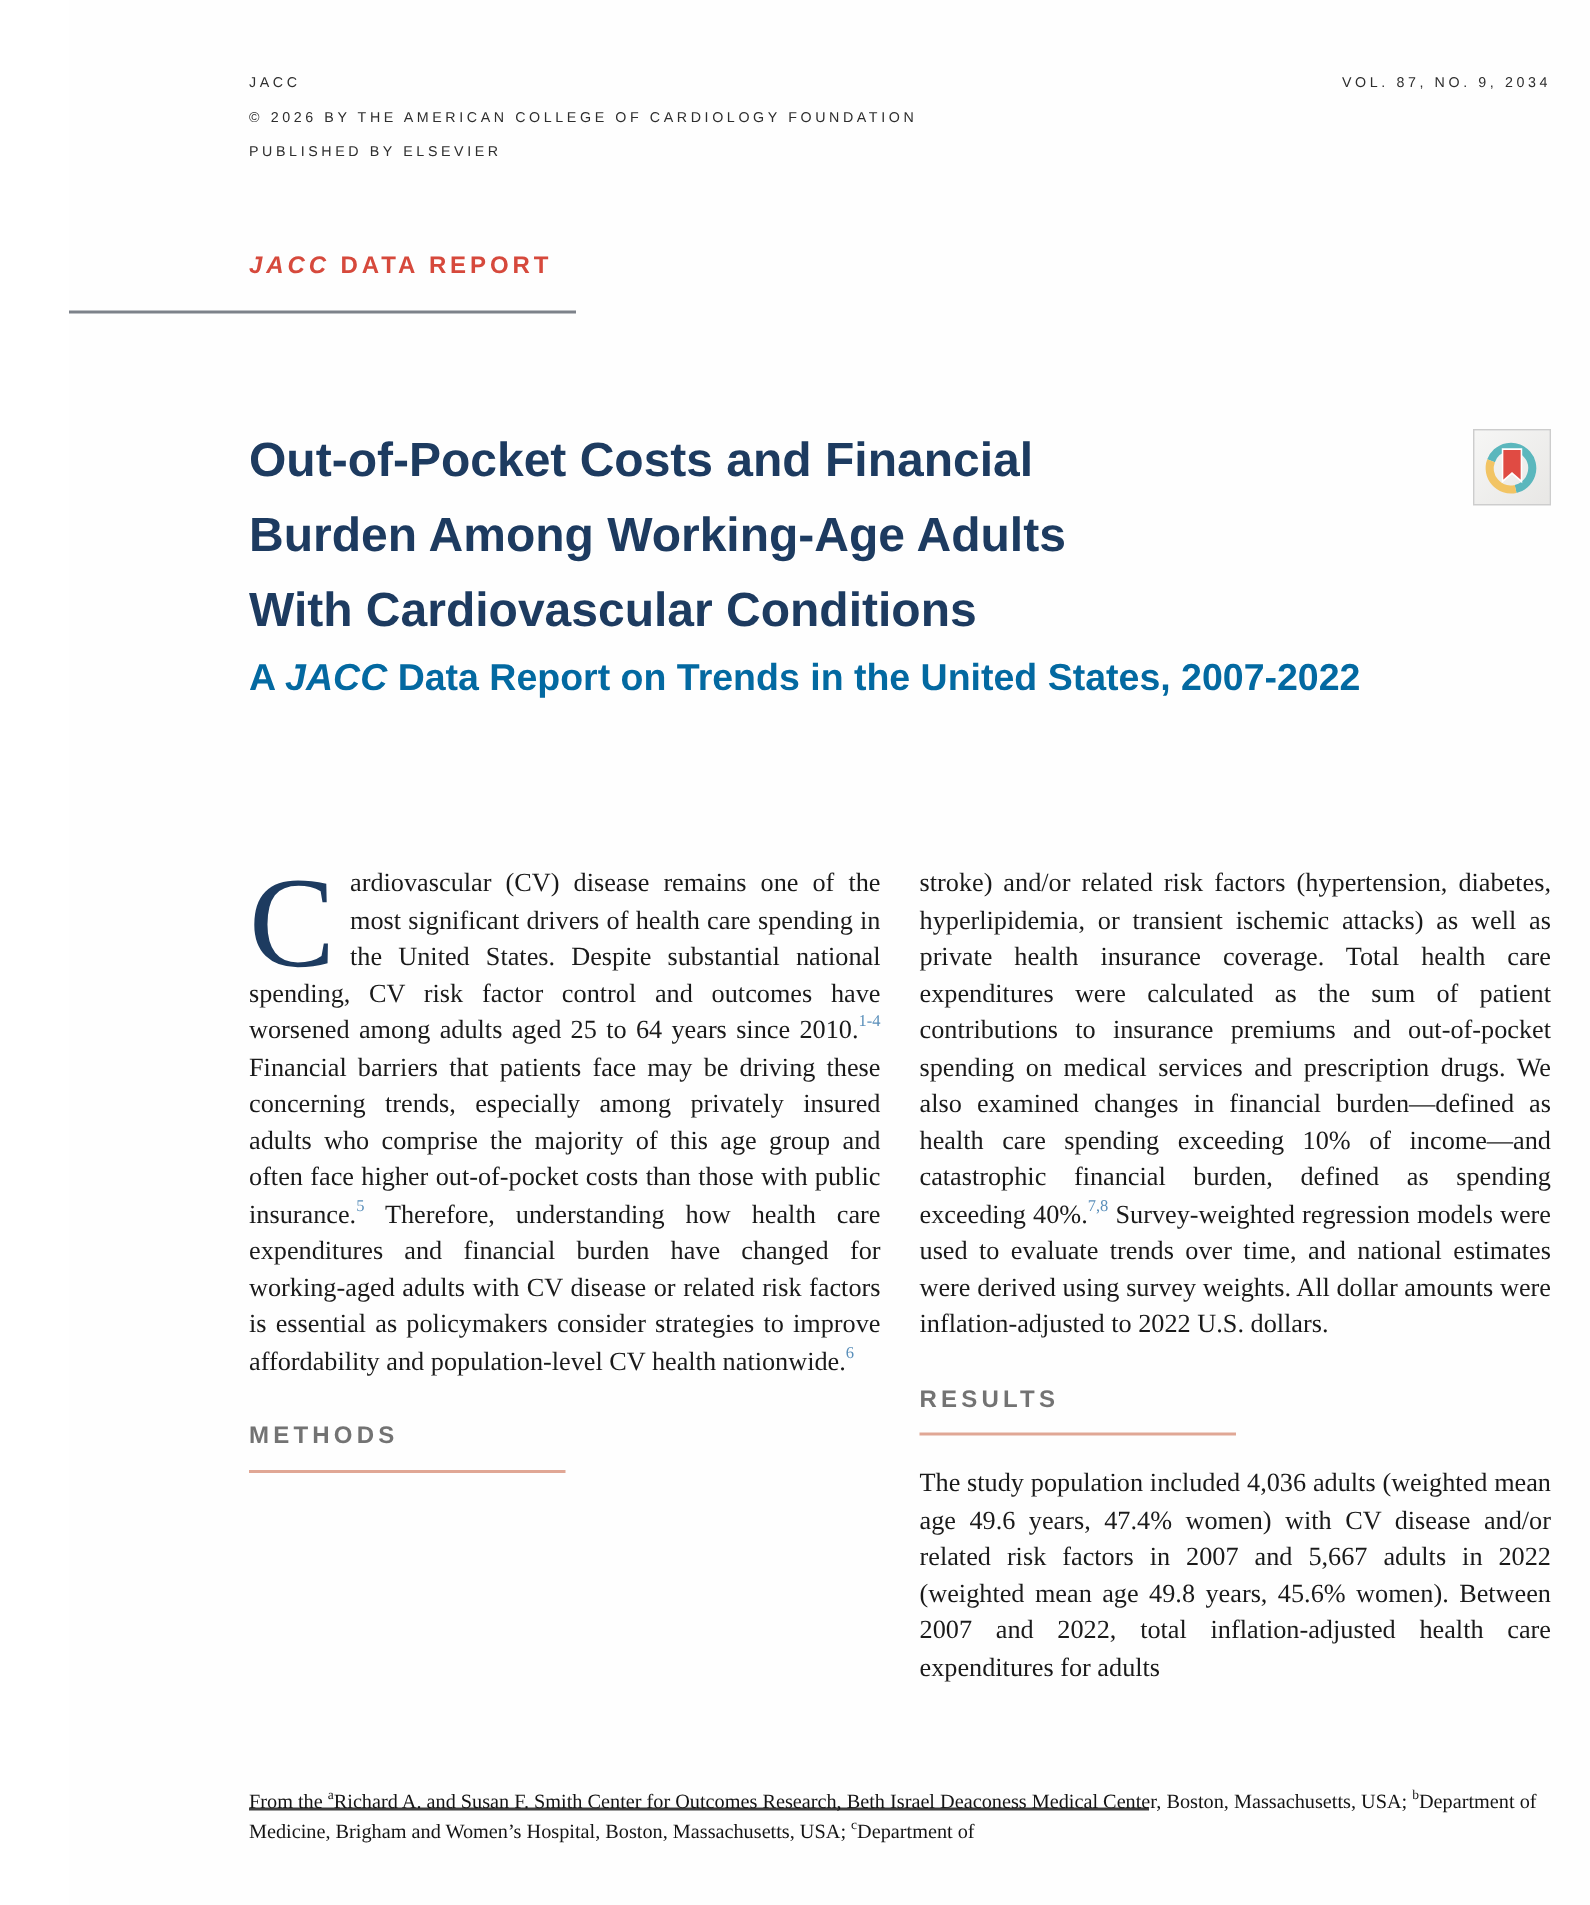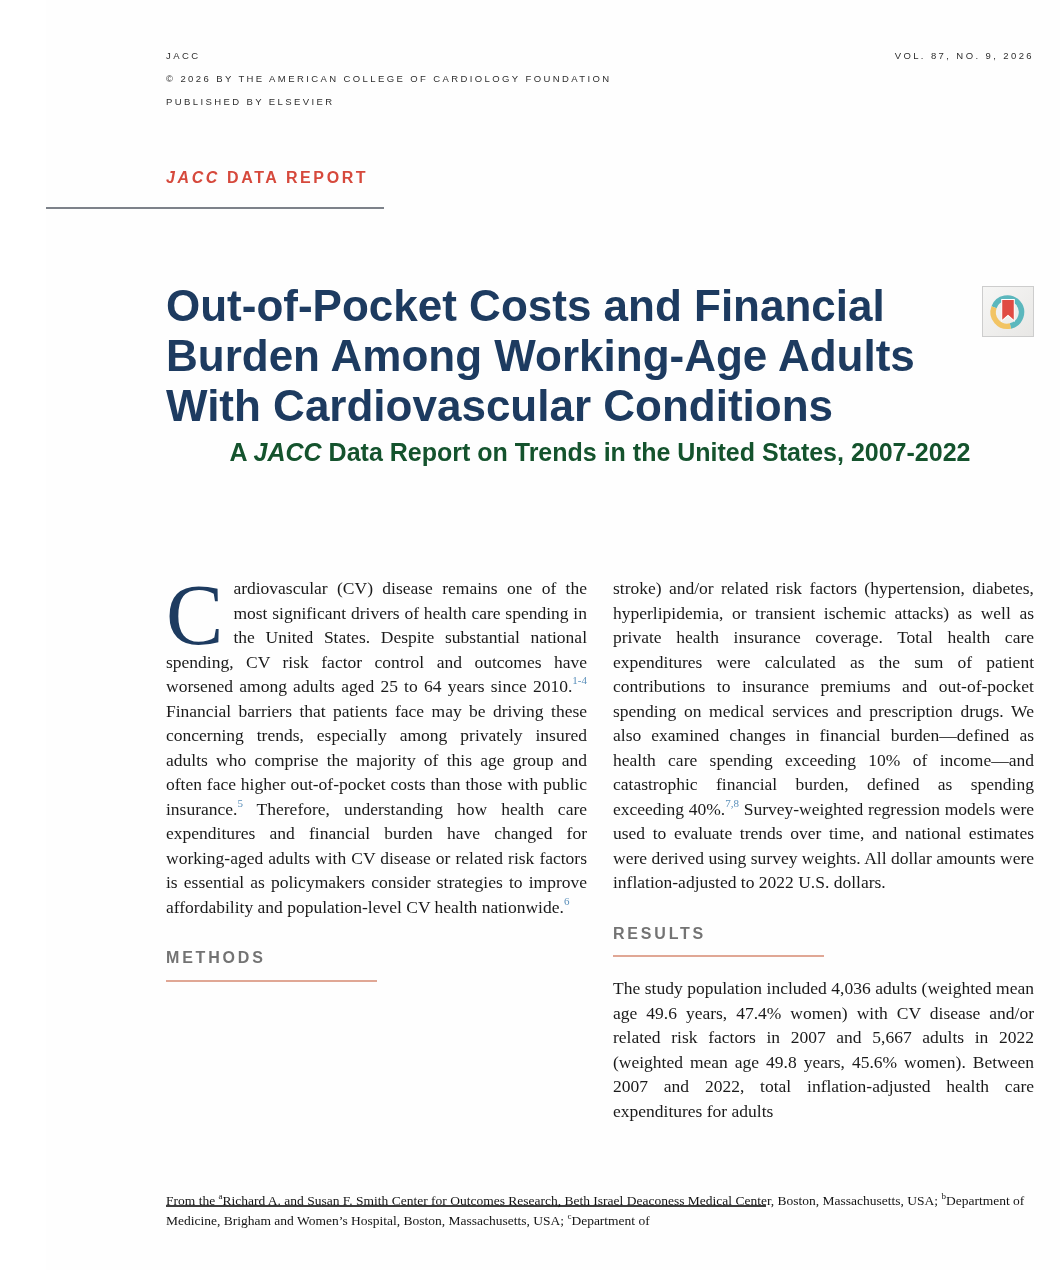--- a/index.html
+++ b/index.html
@@ -15,24 +15,24 @@
   
   .section-label{position:absolute;left:120px;top:169px;
                  font-family:"Liberation Sans",sans-serif;font-weight:bold;
                  font-size:16px;letter-spacing:2.6px;color:#d6493c;}
   .section-label i{font-style:italic;}
   .label-rule{position:absolute;left:0;top:207px;width:338px;height:2px;background:#7d828a;}
 
   
   .title{position:absolute;left:120px;top:281px;width:800px;
          font-family:"Liberation Sans",sans-serif;font-weight:bold;
-         font-size:44px;line-height:50px;color:#1d3b60;}
+         font-size:32px;line-height:50px;color:#1d3b60;}
   .subtitle{position:absolute;left:120px;top:437px;width:868px;
             font-family:"Liberation Sans",sans-serif;font-weight:bold;
-            font-size:25px;line-height:30px;color:#14532d;text-align:center;}
+            font-size:25px;line-height:30px;color:#0369a1;}
   .subtitle i{font-style:italic;}
 
   
   .logo-thumb{position:absolute;left:936px;top:286px;width:50px;height:49px;
               background:linear-gradient(135deg,#f6f6f5,#e8e7e5);
               border:1px solid #cdcdcd;display:flex;align-items:center;justify-content:center;}
 
   
   .authors{position:absolute;left:120px;top:493px;width:868px;
            font-size:17px;line-height:25px;color:#1a1a1a;}
@@ -57,21 +57,21 @@
   .footnote sup{color:#141414;font-size:9px;}
 </style>
 </head>
 <body>
 
 <div class="page">
 
   <div class="masthead">
     <div class="mast-row">
       <span>JACC</span>
-      <span>VOL. 87, NO. 9, 2026</span>
+      <span>VOL. 87, NO. 9, 2034</span>
     </div>
     <div class="mast-row">
       <span>© 2026 BY THE AMERICAN COLLEGE OF CARDIOLOGY FOUNDATION</span>
     </div>
     <div class="mast-row">
       <span>PUBLISHED BY ELSEVIER</span>
     </div>
   </div>
 
   <div class="section-label"><i>JACC</i> DATA REPORT</div>

